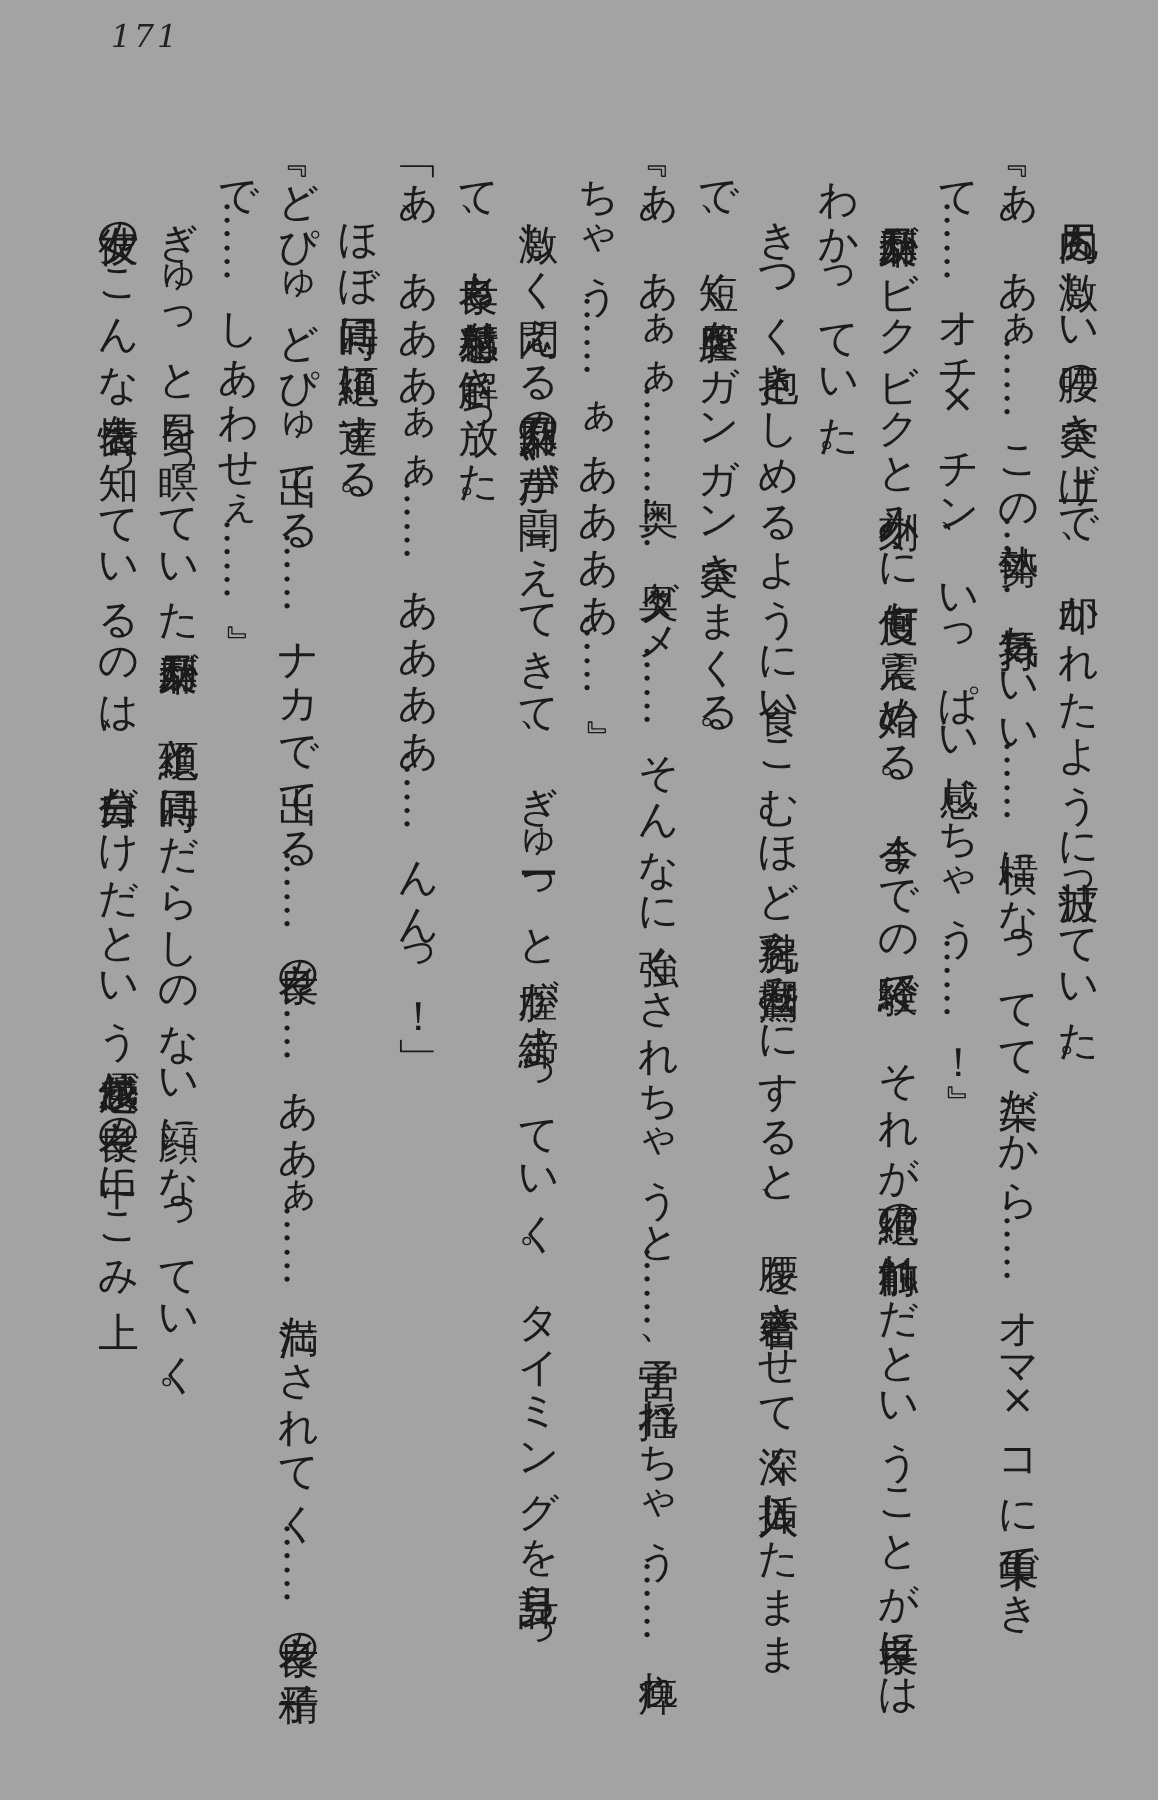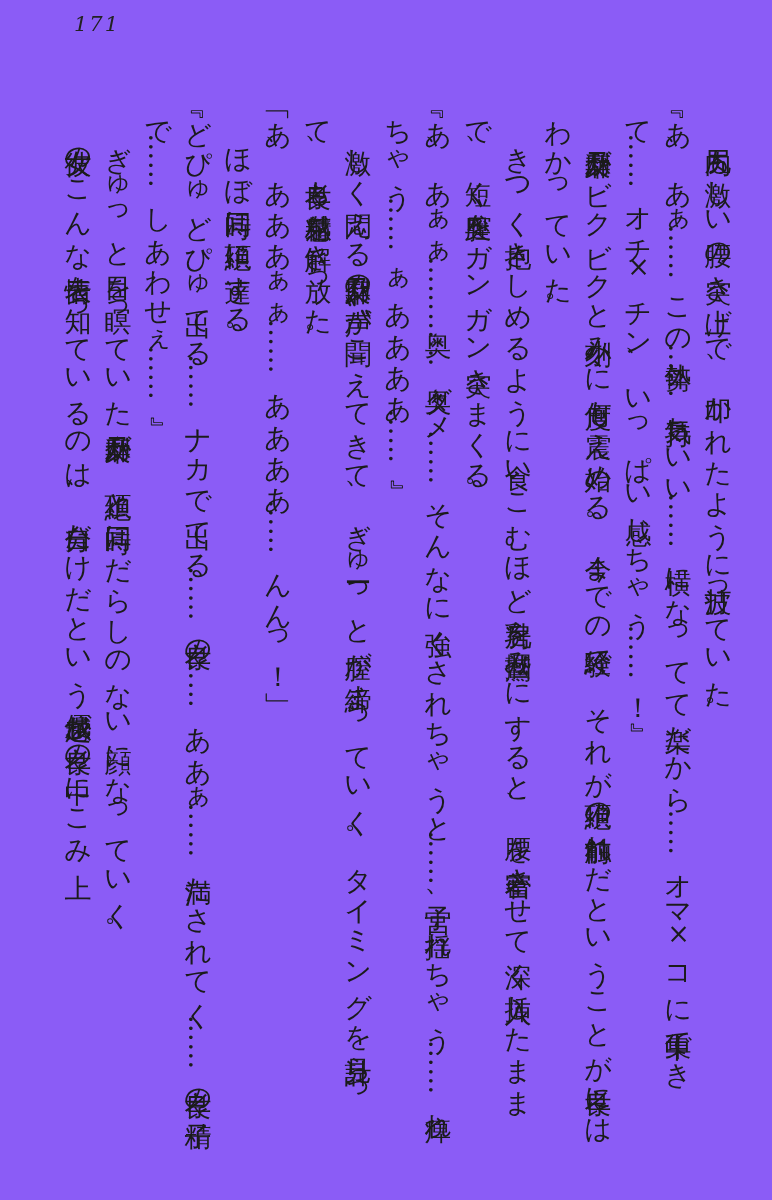--- a/index.html
+++ b/index.html
@@ -4,21 +4,21 @@
 <style>
   html, body {
     margin: 0;
     padding: 0;
     background: #e8e8e8;
   }
   .book-page {
     position: relative;
     width: 772px;
     height: 1200px;
-    background: #8b5cf6;
+    background: #a3a3a3;
     overflow: hidden;
     font-family: "DejaVu Serif", "Liberation Serif", serif;
   }
   .page-number {
     position: absolute;
     top: 12px;
     left: 74px;
     font-size: 21px;
     font-style: italic;
     letter-spacing: 2px;

